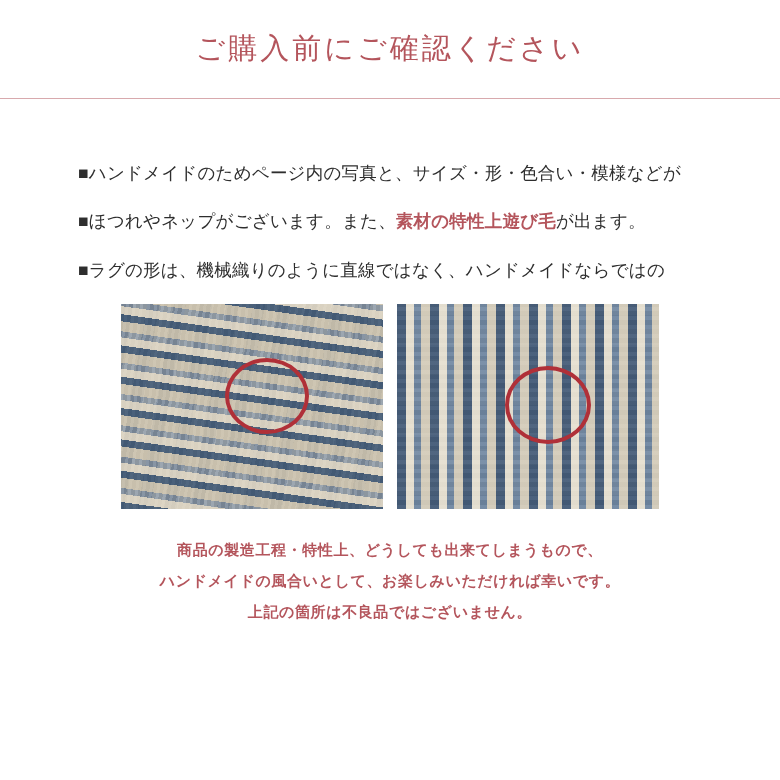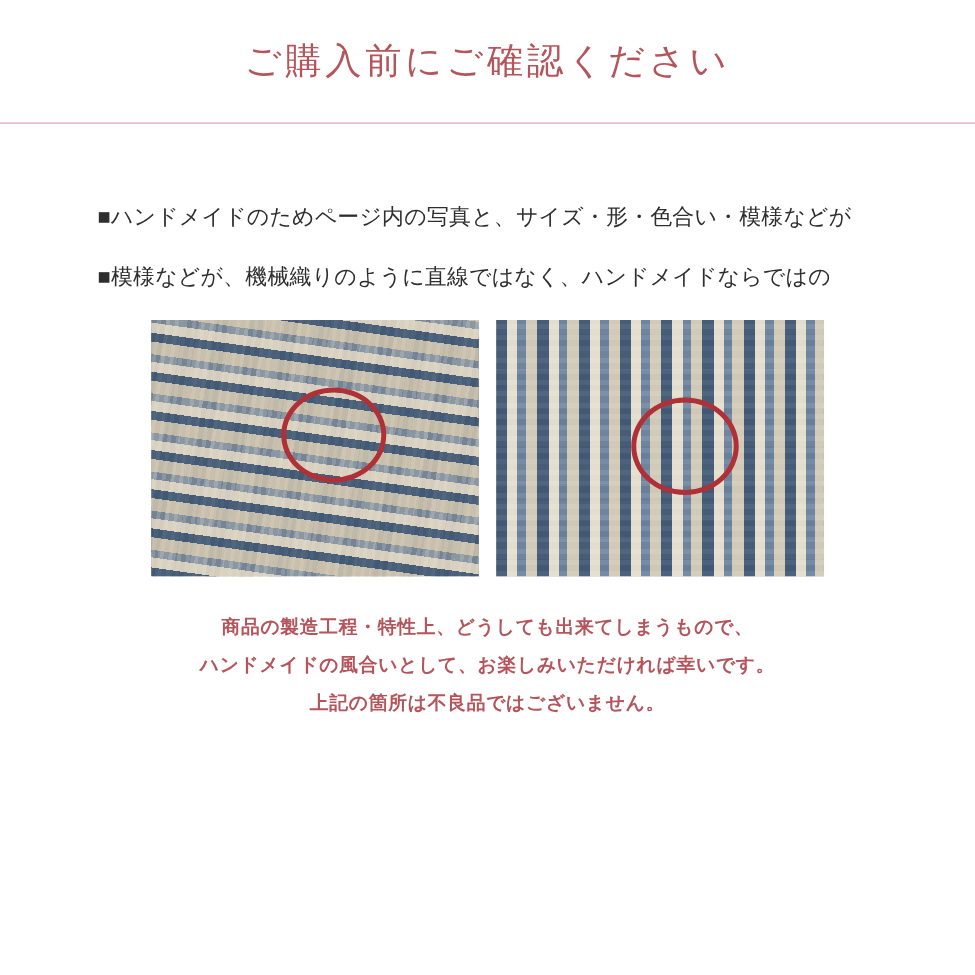--- a/index.html
+++ b/index.html
@@ -147,23 +147,26 @@
     <div class="header-title">ご購入前にご確認ください</div>
   </div>
   <div class="divider"></div>
 
   <div class="notes">
 
     <div class="note">
       <span>■</span><span>ハンドメイドのためページ内の写真と、サイズ・形・色合い・模様などが</span>
     </div>
 
+    <div class="note">
+      <span>■</span><span>ほつれやネップがございます。また、</span><span class="hl">素材の特性上遊び毛</span><span>が出ます。</span>
+    </div>
 
     <div class="note">
-      <span>■</span><span>模様などが、機械織りのように直線ではなく、ハンドメイドならではの</span>
+      <span>■</span><span>ラグの形は、機械織りのように直線ではなく、ハンドメイドならではの</span>
     </div>
 
   </div>
 
   <div class="photos">
     <div class="photo photo-left tex-a" aria-label="藍色と生成りの手織りラグの接写（ほつれ箇所を赤丸で表示）">
       <div class="marker"></div>
     </div>
     <div class="photo photo-right tex-b" aria-label="デニム調の手織りラグの接写（ネップ箇所を赤丸で表示）">
       <div class="marker"></div>

